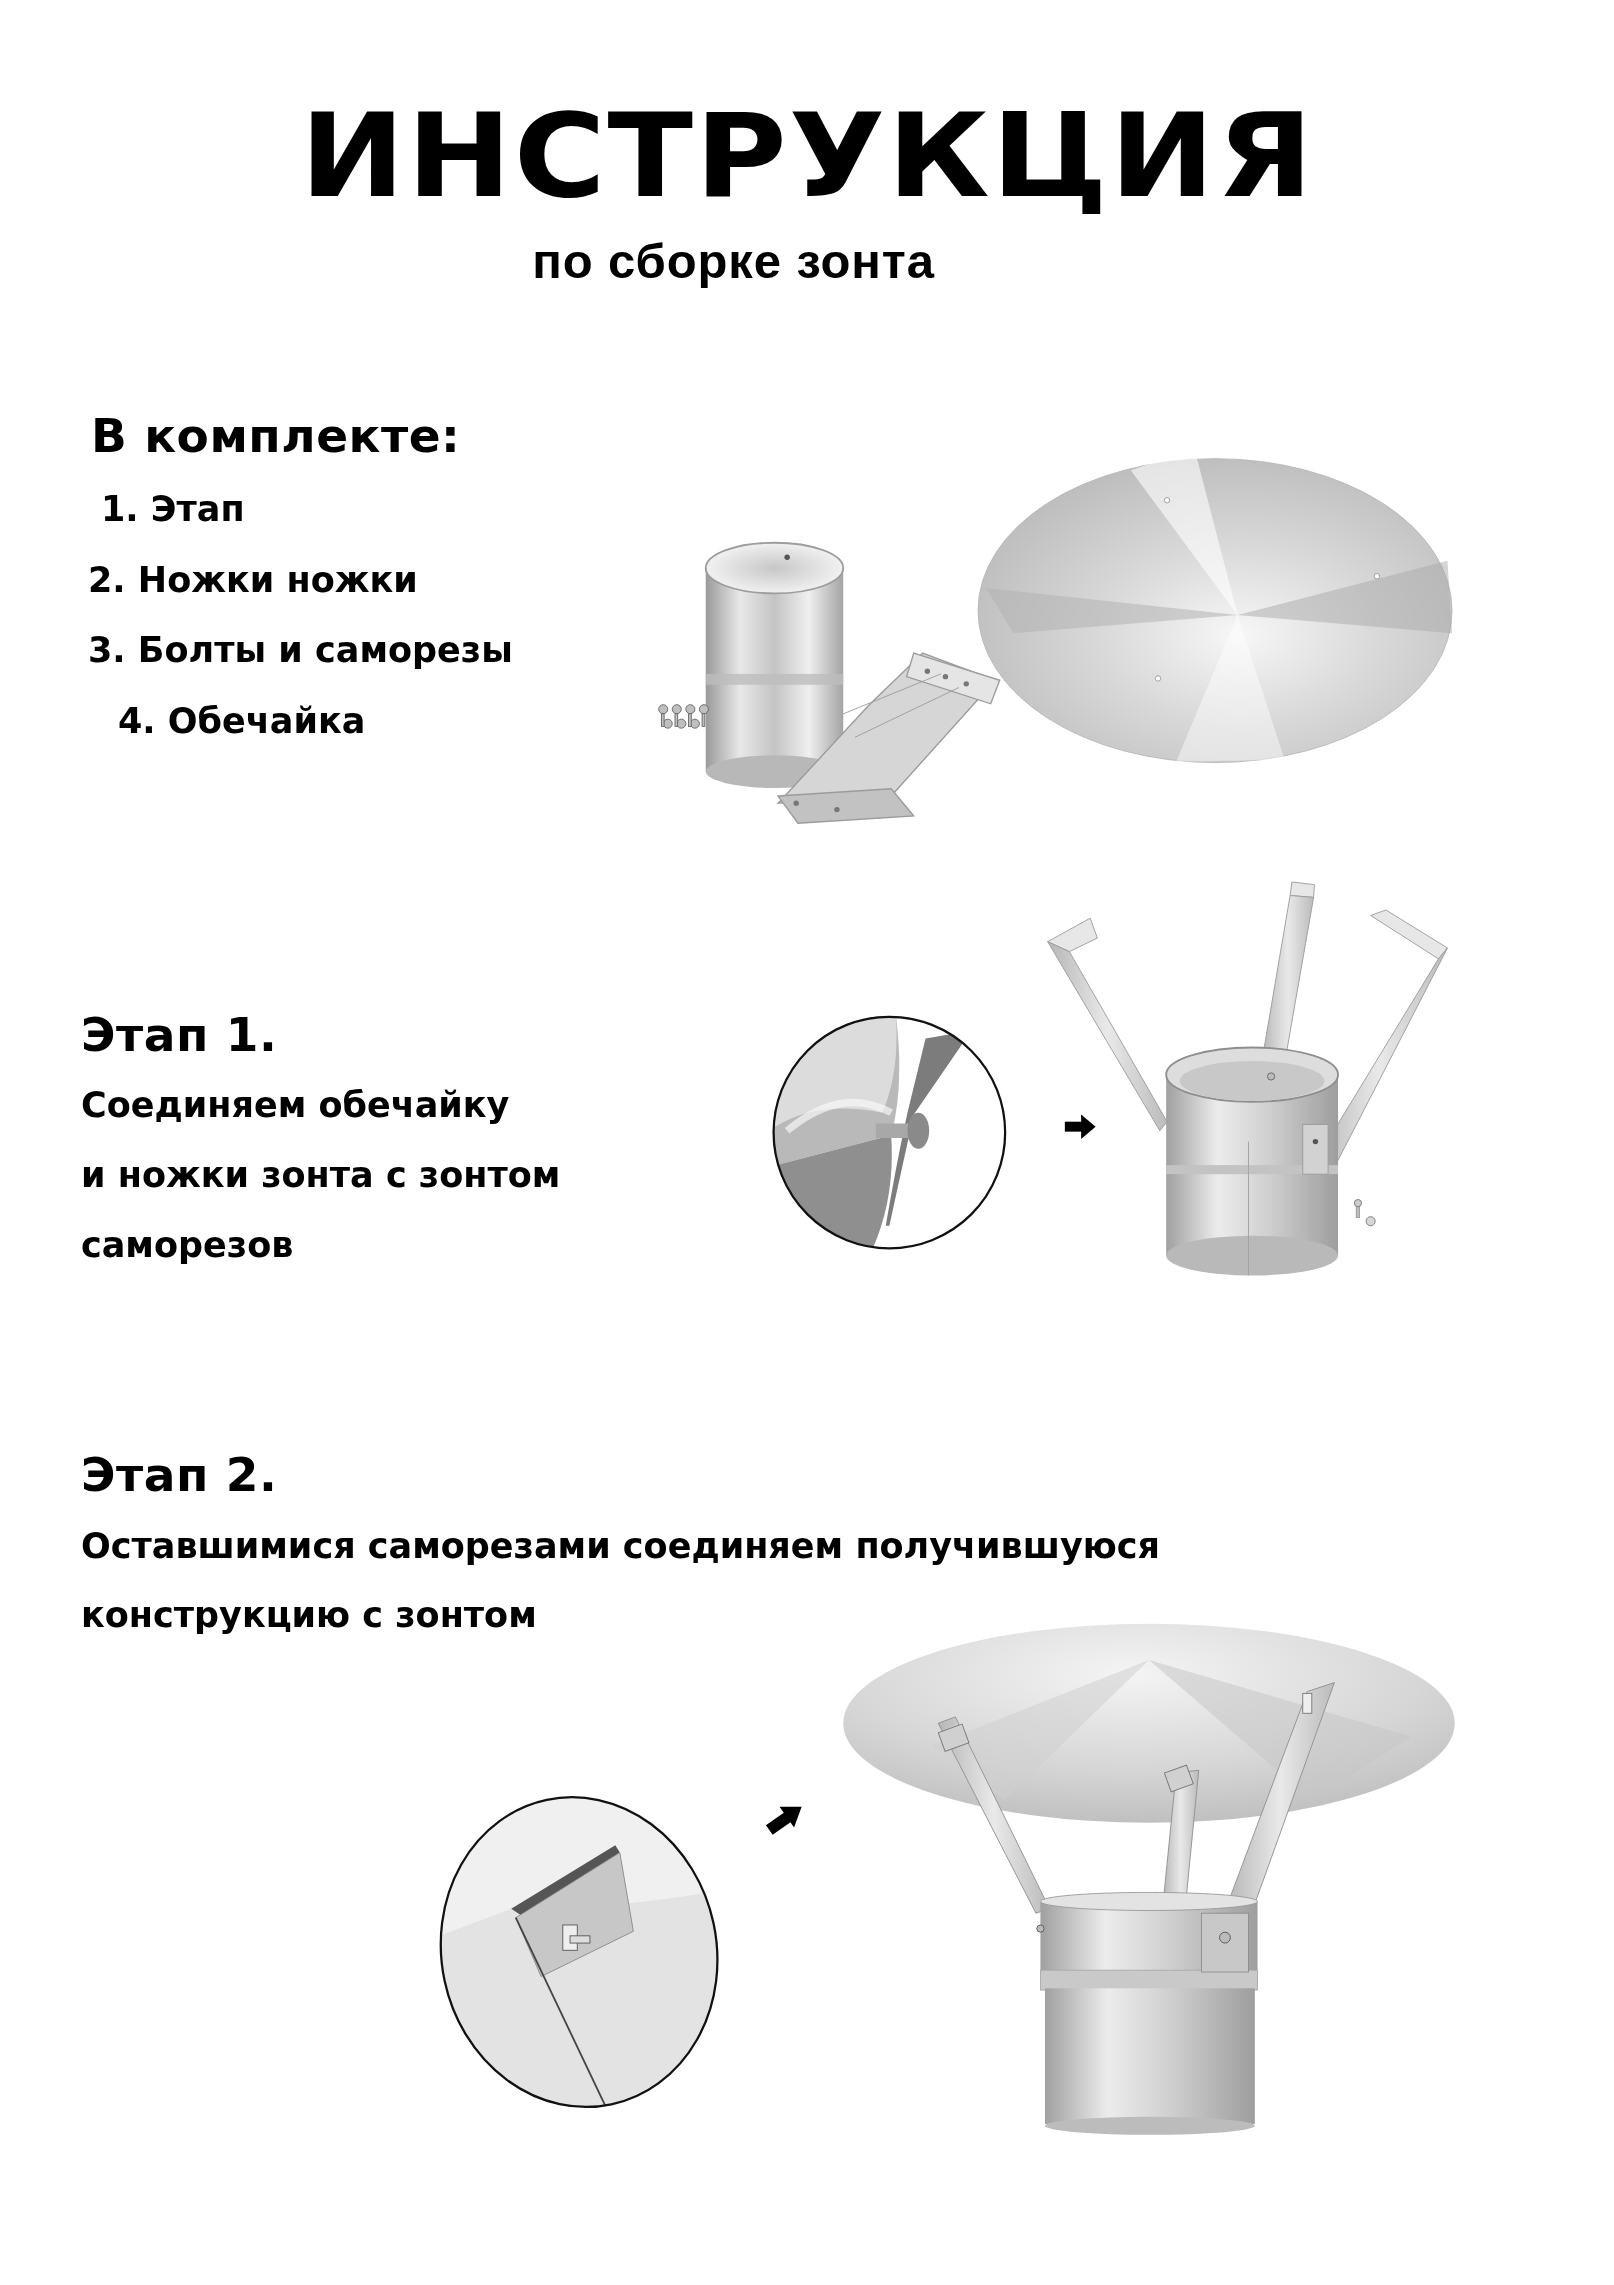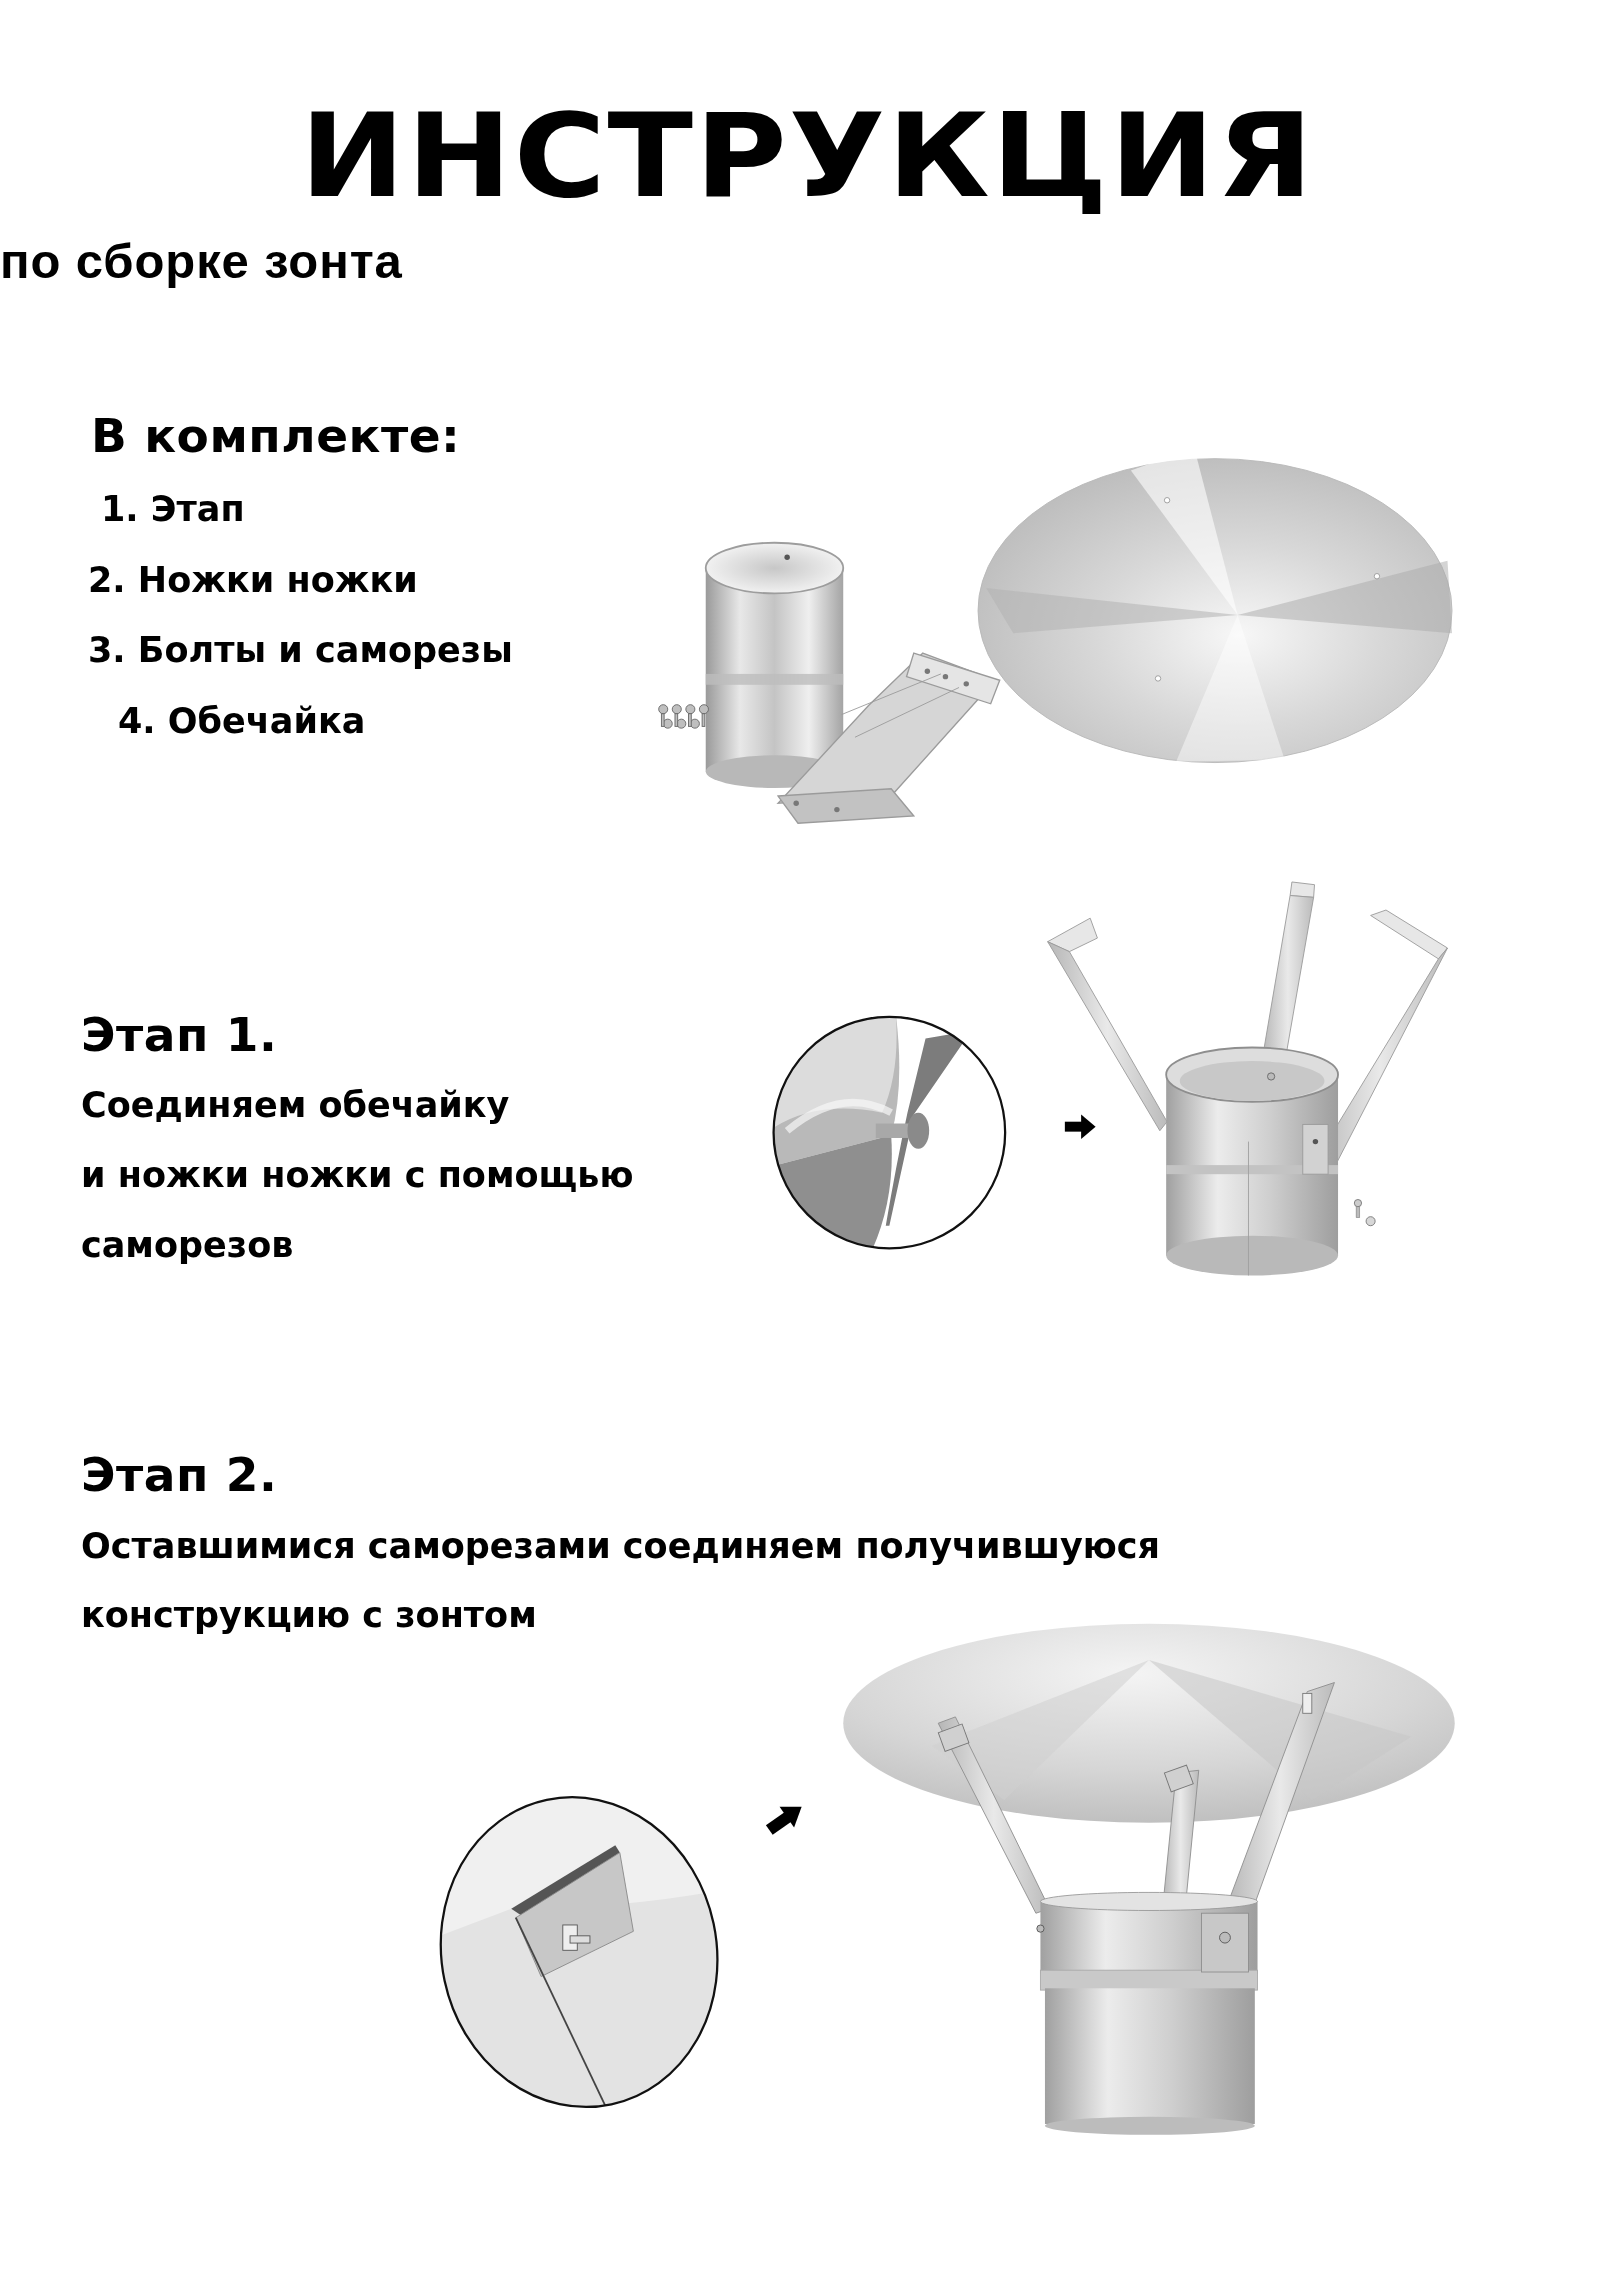--- a/index.html
+++ b/index.html
@@ -2,21 +2,21 @@
 <html style="font-size:14.5px"><head>
 <meta charset="utf-8">
 <style>
   html, body { margin: 0; padding: 0; background: #ffffff; }
   body { width: 1615px; height: 2285px; position: relative; overflow: hidden;
          font-family: "Liberation Sans", "DejaVu Sans", sans-serif; color: #000; }
   .abs { position: absolute; }
   .title { left: 0; width: 1615px; top: 98px; text-align: center;
            font-family: "DejaVu Sans", sans-serif; font-weight: 900; font-size: 116px;
            letter-spacing: 1.8px; line-height: 1; transform: scaleX(1.08); transform-origin: center; }
-  .subtitle { left: 0; width: 1467px; top: 237px; text-align: left; font-weight: 700;
+  .subtitle { left: 0; width: 1467px; top: 237px; text-align: center; font-weight: 700;
               font-size: 49px; line-height: 1; letter-spacing: 0.9px; }
   .h2 { font-family: "DejaVu Sans", sans-serif; font-weight: 700; font-size: 47px; line-height: 1; letter-spacing: 0.5px; }
   .item { font-family: "DejaVu Sans", sans-serif; font-weight: 700; font-size: 35px; line-height: 1; }
   .body { font-family: "DejaVu Sans", sans-serif; font-weight: 700; font-size: 35px; line-height: 1; text-align: center; }
   svg { position: absolute; overflow: visible; }
 </style>
 </head>
 <body>
 
 <div class="abs title">ИНСТРУКЦИЯ</div>
@@ -109,21 +109,21 @@
       <circle cx="768" cy="800" r="5"></circle>
     <rect x="731" y="789" width="3" height="14"></rect>
       <rect x="746" y="789" width="3" height="14"></rect>
       <rect x="761" y="789" width="3" height="14"></rect>
       <rect x="776" y="789" width="3" height="14"></rect>
   </g>
 </svg>
 
 <div class="abs h2" style="left:81px; top:1011px;">Этап 1.</div>
 <div class="abs body" style="left:81px; top:1088px; white-space:nowrap;">Соединяем обечайку</div>
-<div class="abs body" style="left:81px; top:1158px; white-space:nowrap;">и ножки ножки с помощью</div>
+<div class="abs body" style="left:81px; top:1158px; white-space:nowrap;">и ножки зонта с зонтом</div>
 <div class="abs body" style="left:81px; top:1228px; white-space:nowrap;">саморезов</div>
 
 <svg style="left:0; top:0;" width="1615" height="2285" viewBox="0 0 1785 2526">
   <defs>
     <clipPath id="clip1">
         <circle cx="983" cy="1252" r="128"></circle>
       </clipPath>
     <clipPath id="clip2">
         <ellipse cx="640" cy="2158" rx="152" ry="172" transform="rotate(-12 640 2158)"></ellipse>
       </clipPath>

